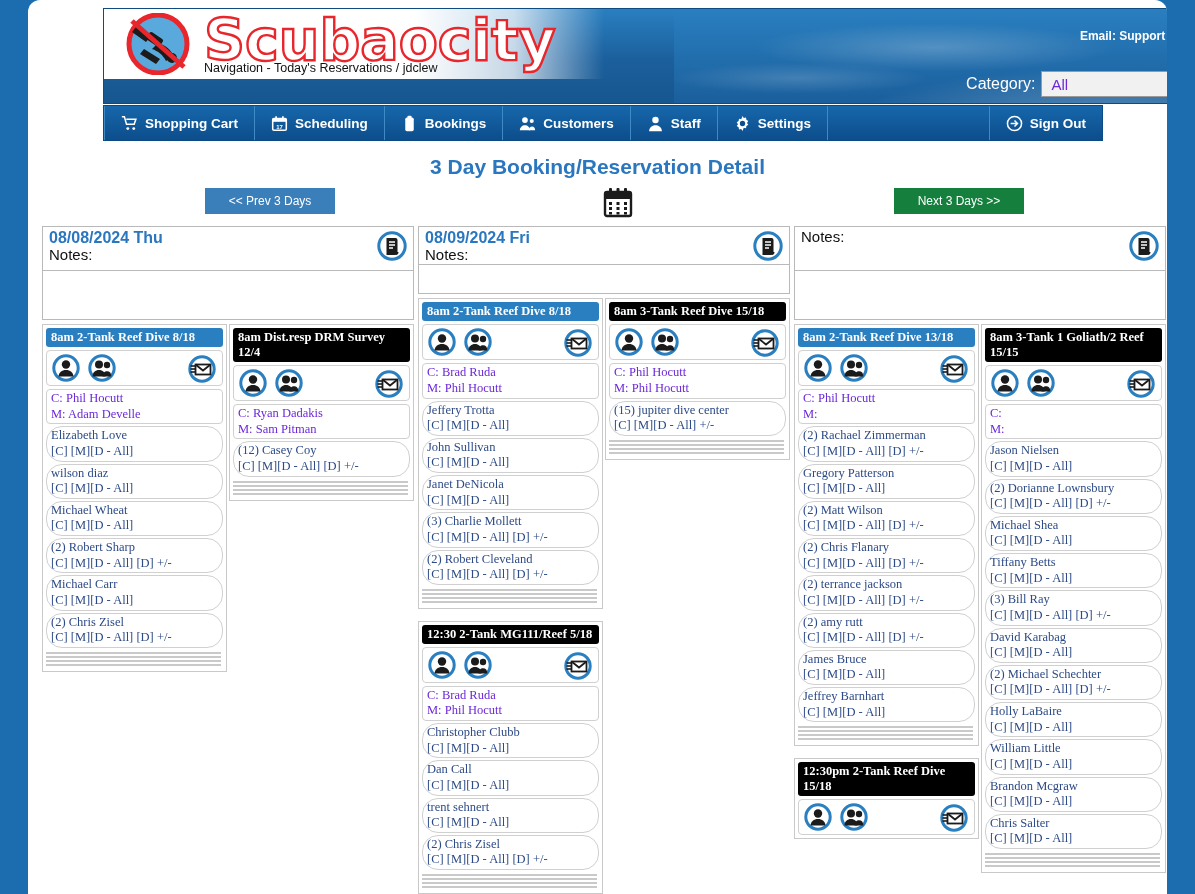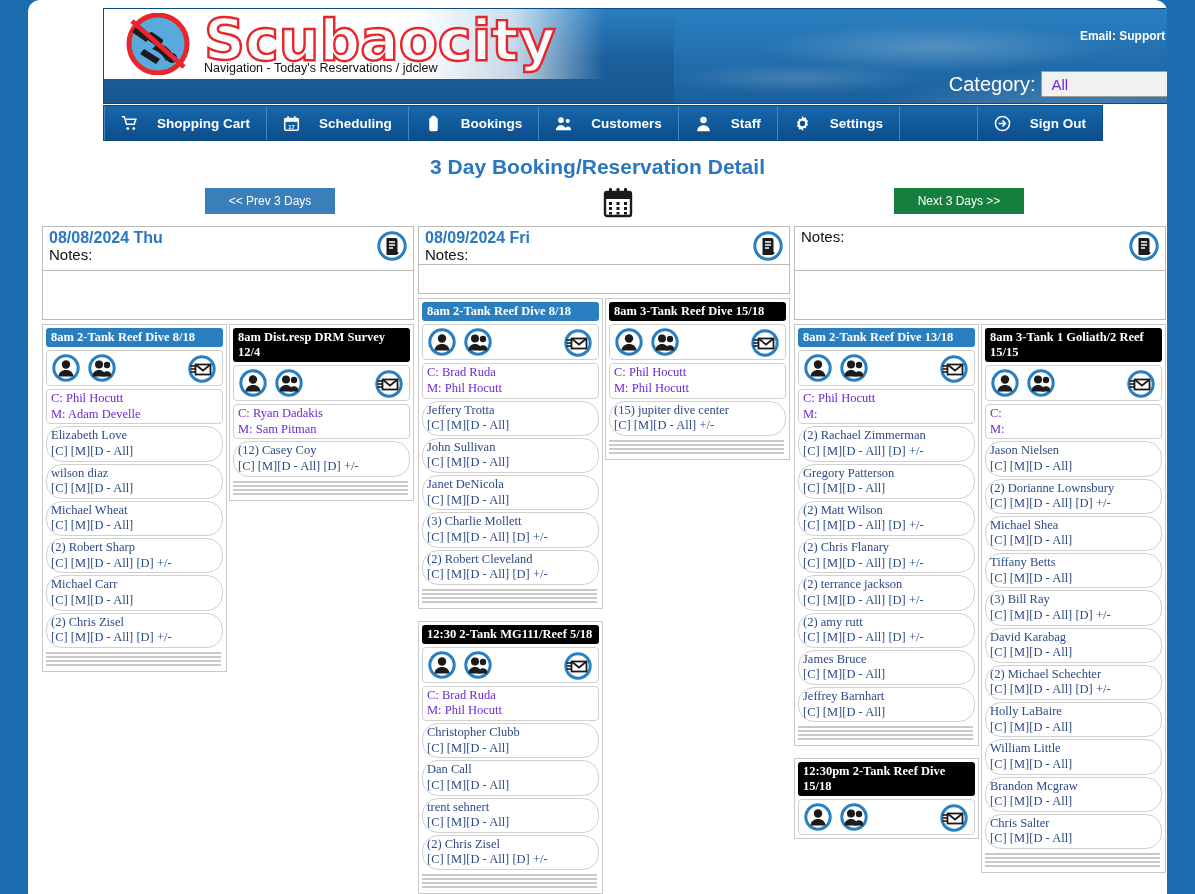--- a/index.html
+++ b/index.html
@@ -63,21 +63,21 @@
     font-size: 12px; font-weight: bold; color: #ffffff; white-space: nowrap;
   }
   .support-line2 {
     position: absolute; right: 4px; top: 20px;
     font-size: 12px; font-weight: bold; color: #ffffff; white-space: nowrap;
   }
   .category-row {
     position: absolute; right: 6px; top: 62px;
     display: flex; align-items: center; gap: 6px;
   }
-  .category-label { font-size: 20px; color: #ffffff; white-space: nowrap; }
+  .category-label { font-size: 16px; color: #ffffff; white-space: nowrap; }
   .category-select {
     width: 200px; height: 26px;
     font-size: 15px; color: #6d28d9;
     background: #f1f1f1;
     border: 1px solid #9a9a9a;
     padding-left: 5px;
     font-family: "Liberation Sans", sans-serif;
   }
   .set-btn {
     height: 26px; min-width: 34px; padding: 0 8px;
@@ -89,21 +89,21 @@
 
   
   .navbar {
     position: absolute; left: 75px; top: 105px;
     width: 1000px; height: 36px;
     background: linear-gradient(180deg,#1667ab 0%, #0d4d8b 100%);
     border: 1px solid #0c4a86;
     display: flex; align-items: stretch;
   }
   .nav-item {
-    display: flex; align-items: center; gap: 19px;
+    display: flex; align-items: center; gap: 7px;
     padding: 0 16px;
     color: #ffffff; font-size: 13.5px; font-weight: bold;
     border-right: 1px solid #3f8ac4;
     cursor: pointer; white-space: nowrap;
   }
   .nav-item:first-child { border-left: 1px solid #3f8ac4; }
   .nav-spacer { flex: 1; border-right: 1px solid #3f8ac4; }
   .nav-item.signout { border-right: none; }
   .nav-ico { width: 17px; height: 17px; display:inline-block; flex:0 0 auto; }
 

